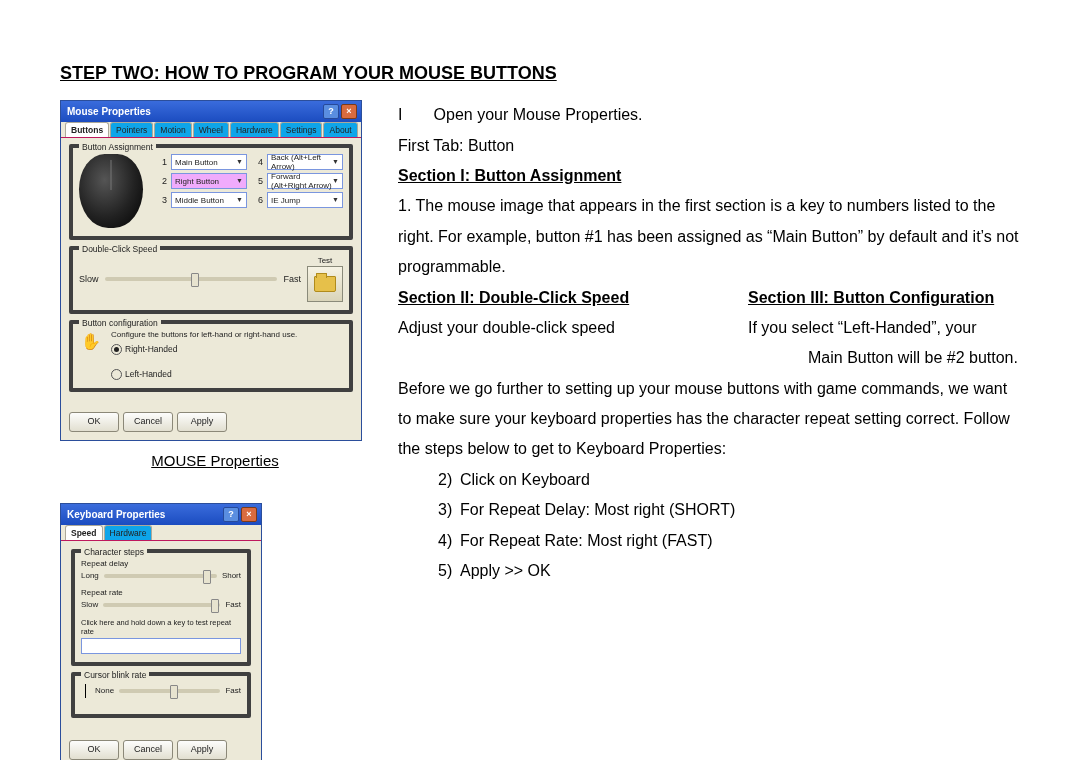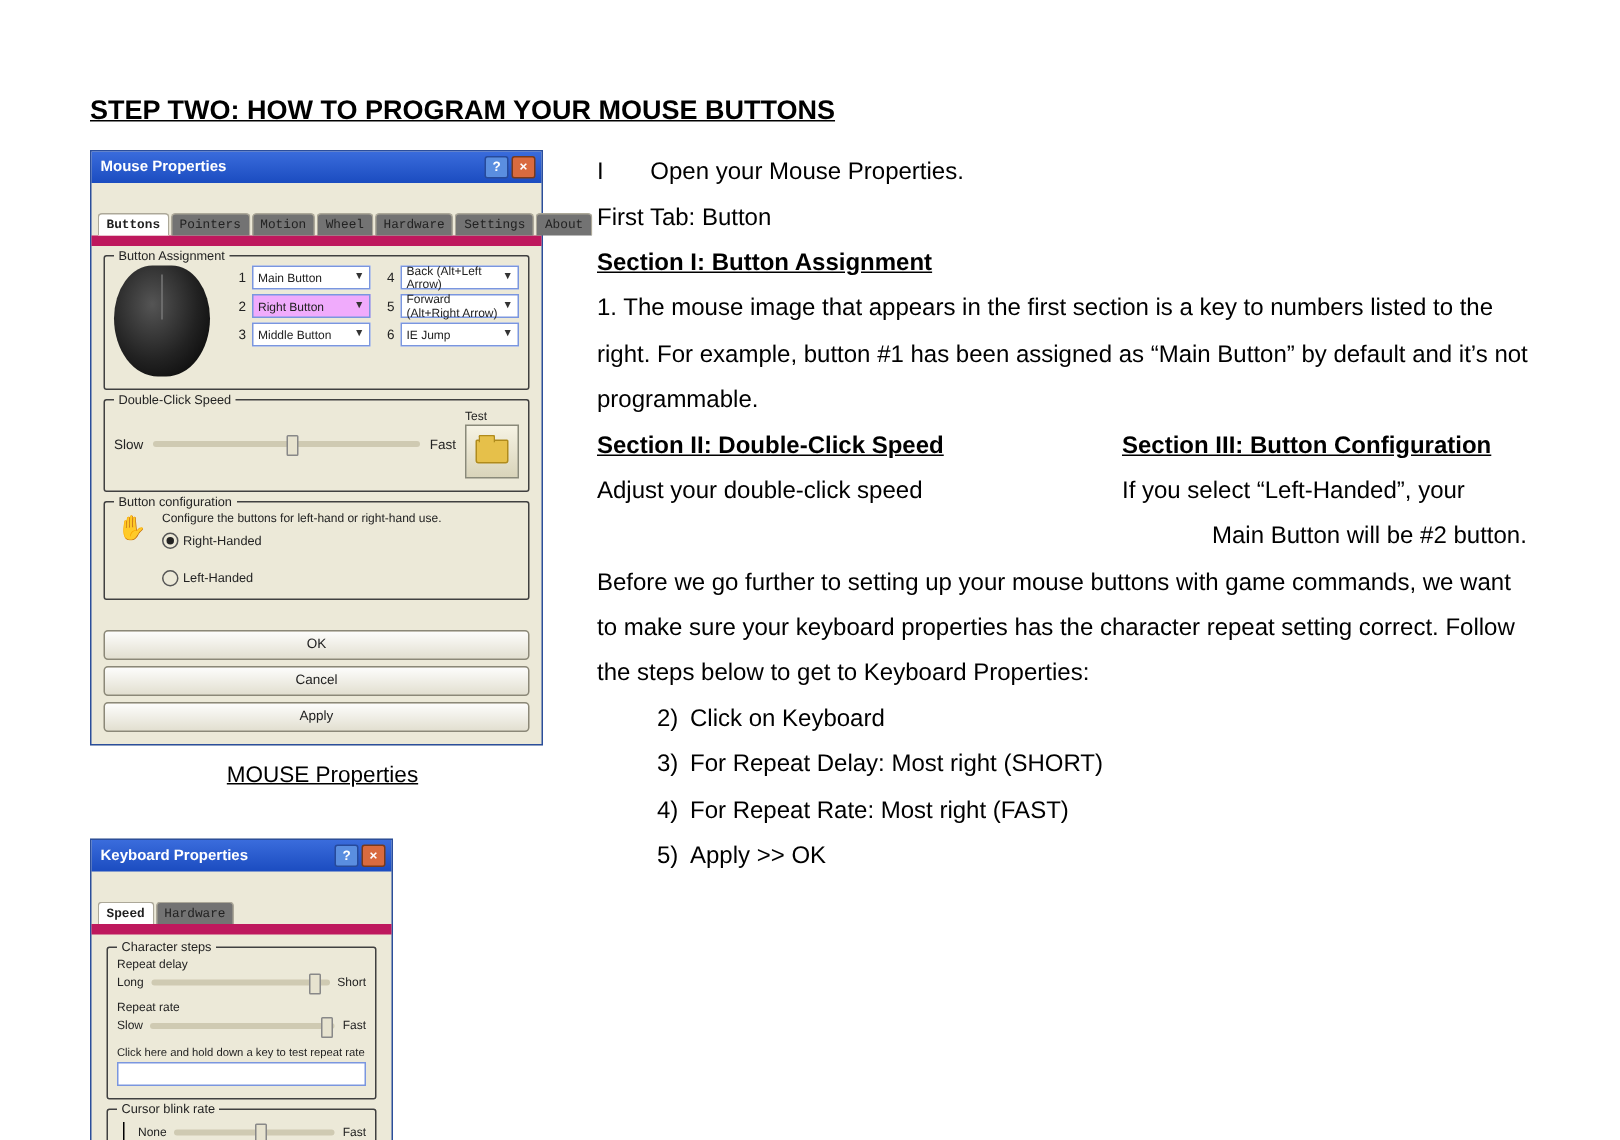--- a/index.html
+++ b/index.html
@@ -59,30 +59,30 @@
   }
   .winctl { display:flex; gap:2px; }
   .winbtn {
     width:14px; height:13px;
     background:#d96b3f; border:1px solid #7a3a1a;
     border-radius:2px; color:#fff; font-size:9px;
     display:flex; align-items:center; justify-content:center;
   }
   .winbtn.min, .winbtn.help { background:#5a8ee0; border-color:#274a9a; }
   .tabs {
-    display:flex; padding:20px 4px 0 4px; gap:1px; border-bottom:7px solid #be185d;font-family:Liberation Mono, monospace;
+    display:flex; padding:0 4px 0 4px; gap:1px; border-bottom:1px solid #be185d;
   }
   .tab {
-    padding:2px 5px; background:#737373; border:1px solid #aca899;
+    padding:2px 5px; background:#0ea5e9; border:1px solid #aca899;
     border-bottom:none; border-radius:3px 3px 0 0; font-size:8.5px;
   }
   .tab.active { background:#fff; font-weight:bold; }
   .winbody { padding:6px 8px 8px 8px; }
   .groupbox {
-    border:1px solid #404040; border-radius:2px;
+    border:4px solid #404040; border-radius:2px;
     padding:6px 6px 8px 6px; margin-bottom:6px; position:relative;
   }
   .groupbox .legend {
     position:absolute; top:-6px; left:6px; background:#ece9d8;
     padding:0 3px; font-size:8.5px;
   }
   .assign-row {
     display:grid; grid-template-columns: 74px 1fr; gap:6px; align-items:flex-start;
   }
   .mouseimg {
@@ -133,23 +133,22 @@
     font-size:16px;
   }
   .radios { display:flex; gap:14px; font-size:8.5px;flex-direction:column; }
   .radio { display:flex; align-items:center; gap:3px; }
   .rdot {
     width:9px;height:9px;border:1px solid #555;border-radius:50%;
     display:flex;align-items:center;justify-content:center;
   }
   .rdot.on::after{content:"";width:5px;height:5px;border-radius:50%;background:#222;}
   .winfooter {
-    display:flex; justify-content:space-between; gap:4px;
+    display:flex; justify-content:flex-start; gap:4px;
     padding:6px 8px 8px 8px;
-    flex-direction:column;
   }
   .btn {
     min-width:48px; height:18px; font-size:9px;
     background:linear-gradient(#fdfdfc,#e2dfd0);
     border:1px solid #8b8878; border-radius:3px;
     display:flex; align-items:center; justify-content:center;
   }
 
   
   .kwin { width:200px; }
@@ -238,21 +237,21 @@
           </div>
         </div>
         <div class="groupbox">
           <span class="legend">Double-Click Speed</span>
           <div class="dblrow">
             <span>Slow</span>
             <div class="slider">
                 <div class="thumb" style="left:50%"></div>
               </div>
             <span>Fast</span>
-            <div style="">
+            <div style="text-align:center">
               <div style="font-size:8px">Test</div>
               <div class="testbox">
                   <div class="folder"></div>
                 </div>
             </div>
           </div>
         </div>
         <div class="groupbox">
           <span class="legend">Button configuration</span>
           <div class="cfgrow">

